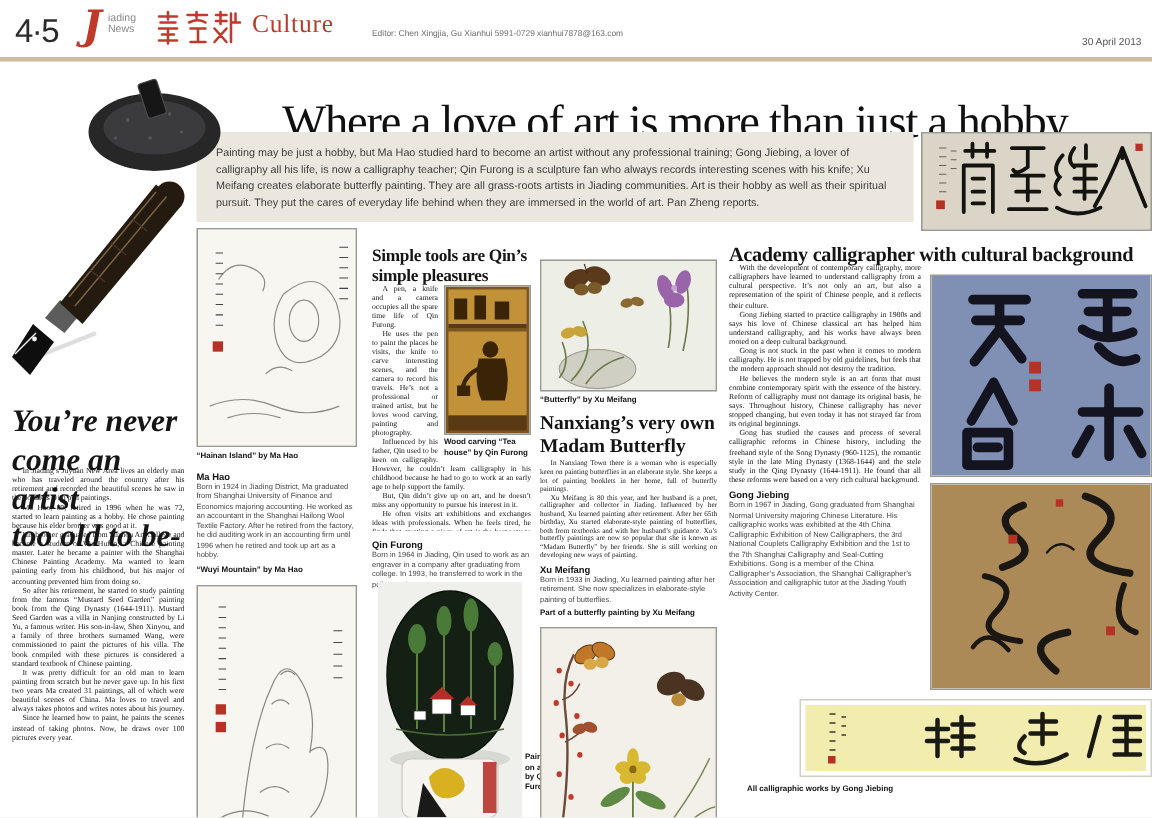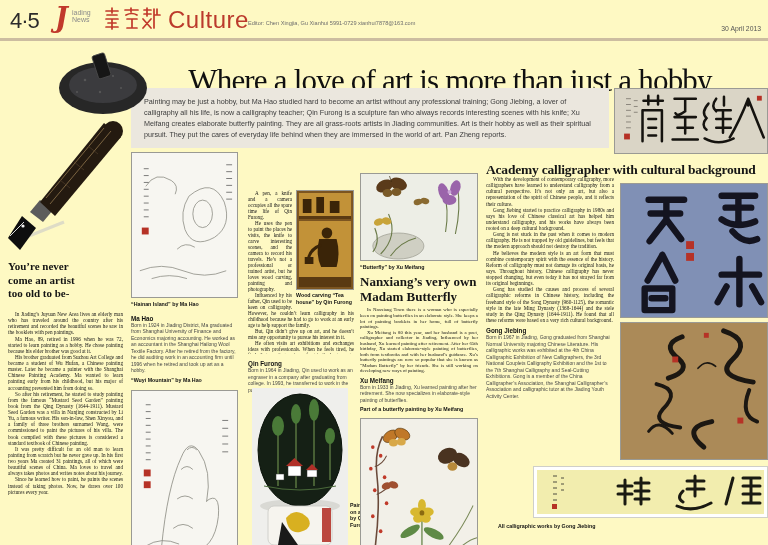--- a/index.html
+++ b/index.html
@@ -1,27 +1,27 @@
 <!DOCTYPE html>
 <html><head>
 <meta charset="utf-8">
 <style>
   html,body{margin:0;padding:0;background:#e9e9e9;}
-  .page{position:relative;width:768px;height:545px;background:#fef9c3;overflow:hidden;
+  .page{position:relative;width:768px;height:545px;background:#ffffff;overflow:hidden;
         font-family:"Liberation Serif", serif;color:#161616;}
   
   .pageno{position:absolute;left:10px;top:8px;font-family:"Liberation Sans",sans-serif;
           font-size:22px;letter-spacing:-1px;color:#2b2b2b;}
   .logo-j{position:absolute;left:55px;top:4px;font-family:"DejaVu Serif",serif;font-style:italic;
           font-weight:bold;font-size:27px;color:#c1392b;line-height:1;}
   .logo-en{position:absolute;left:72px;top:9px;font-family:"Liberation Sans",sans-serif;
            font-size:7px;line-height:1.05;color:#8a8a8a;}
   .logo-cn{position:absolute;left:103px;top:7px;}
-  .section-title{position:absolute;left:168px;top:6px;font-family:Liberation Sans, sans-serif;
-                 font-size:24px;color:#bb3a2c;letter-spacing:.5px;}
+  .section-title{position:absolute;left:168px;top:6px;font-family:Liberation Serif, serif;
+                 font-size:17px;color:#bb3a2c;letter-spacing:.5px;}
   .editor-line{position:absolute;left:248px;top:20px;font-family:"Liberation Sans",sans-serif;
                font-size:5.6px;color:#6d6d6d;}
   .date{position:absolute;right:7px;top:25px;font-family:"Liberation Sans",sans-serif;
         font-size:6.8px;color:#555;}
   .rule{position:absolute;left:0;right:0;top:38px;height:3px;background:#ccbda0;}
   
   .headline{position:absolute;left:138px;top:44px;width:624px;text-align:center;
             font-size:31px;font-weight:normal;letter-spacing:-.8px;line-height:1;color:#101010;}
   .intro{position:absolute;left:131px;top:88px;width:478px;height:60px;background:#ebe7de;
          box-sizing:border-box;padding:8px 13px;font-family:"Liberation Sans",sans-serif;
@@ -32,21 +32,21 @@
   .cap{font-family:"Liberation Sans",sans-serif;font-weight:bold;font-size:5.3px;
        line-height:1.25;color:#111;}
   .bio-name{font-family:"Liberation Sans",sans-serif;font-weight:bold;font-size:6.3px;color:#111;}
   .bio{font-family:"Liberation Sans",sans-serif;font-size:5px;line-height:1.3;color:#474747;}
   figure{margin:0;}
   .frame{border:1px solid #9a9a94;box-sizing:border-box;}
   svg{display:block;}
   
   .inkstone{position:absolute;left:55px;top:50px;width:95px;height:70px;}
   .pen{position:absolute;left:0;top:110px;width:130px;height:140px;}
-  .h2-ma{position:absolute;left:8px;top:251px;width:118px;font-size:11px;line-height:1.22;}
+  .h2-ma{position:absolute;left:8px;top:251px;width:118px;font-size:21px;line-height:1.22;font-style:italic;}
   .body-ma{position:absolute;left:8px;top:311px;width:115px;height:231px;overflow:hidden;
            font-size:5.2px;line-height:1.18;}
   
   .col2{position:absolute;left:131px;top:152px;width:107px;height:393px;display:flex;
         flex-direction:column;}
   .col2 .cap{margin:3px 0 4px 0;}
   .fig-hainan{height:147px;background:#f7f6f1;}
   .fig-wuyi{flex:1;background:#f7f6f1;margin-top:3px;}
   
   .h2-qin{position:absolute;left:248px;top:155px;width:106px;font-size:11.5px;
@@ -214,20 +214,21 @@
         <g stroke="#454545" stroke-width="0.7">
           <path d="M92,30 h6 M92,38 h6 M92,46 h6 M92,54 h6 M92,62 h6"></path>
           <path d="M14,14 h5 M14,21 h5 M14,28 h5 M14,35 h5 M14,42 h5 M14,49 h5 M14,56 h5 M14,63 h5 M14,70 h5"></path>
         </g>
         <rect x="12" y="80" width="7" height="7" fill="#b63226"></rect>
         <rect x="12" y="92" width="7" height="7" fill="#b63226"></rect>
       </svg>
     </figure>
   </div>
 
+  <h2 class="h2 h2-qin">Simple tools are Qin’s simple pleasures</h2>
   <div class="body-text body-qin">
     <div class="carving-float">
       <figure class="frame">
         <svg width="100%" height="98" viewBox="0 0 58 98" preserveAspectRatio="none">
           <rect width="58" height="98" fill="#7c5520"></rect>
           <rect x="2" y="2" width="54" height="26" fill="#c29238"></rect>
           <rect x="6" y="8" width="9" height="14" fill="#3a2408"></rect>
           <rect x="20" y="6" width="8" height="16" fill="#3a2408"></rect>
           <rect x="34" y="10" width="10" height="12" fill="#3a2408"></rect>
           <rect x="2" y="25" width="54" height="3" fill="#5a3a12"></rect>

